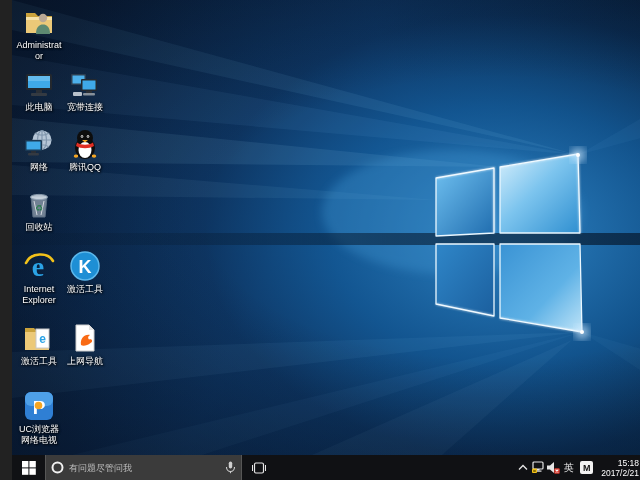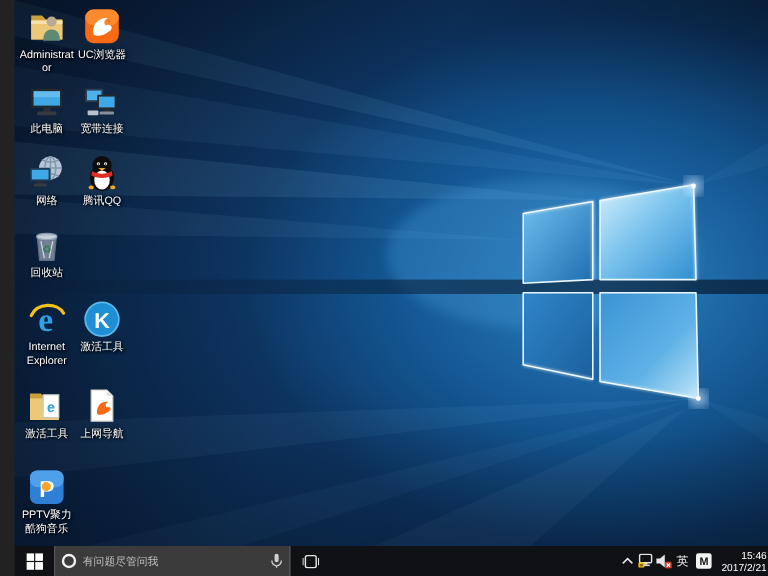--- a/index.html
+++ b/index.html
@@ -199,34 +199,23 @@
 
   <div class="cell" style="left:4px;top:389px">
     <div class="ic">
       <svg width="32" height="32" viewBox="0 0 32 32">
         <rect x="2" y="2" width="28" height="28" rx="6" fill="#2f7fd4"></rect>
         <rect x="2" y="2" width="28" height="14" rx="6" fill="#4ea0e8"></rect>
         <text x="16" y="24" font-size="19" font-weight="bold" text-anchor="middle" fill="#ffffff">P</text>
         <circle cx="15.5" cy="15.5" r="3.8" fill="#f5a623"></circle>
       </svg>
     </div>
-    <div class="lbl">PPTV聚力 酷狗音乐</div>
-  </div>
-
-  <div class="cell" style="left:50px;top:5px">
-    <div class="ic">
-      <svg width="32" height="32" viewBox="0 0 32 32">
-        <rect x="2" y="2" width="28" height="28" rx="7" fill="#f96a14"></rect>
-        <rect x="2" y="2" width="28" height="13" rx="7" fill="#fb8a2e"></rect>
-        <path d="M9,23 C7,15 13,8 21,9 C18,10.5 17,13 19,15 C24,13 26,18 22,20 C18,23.5 12,25 9,23 Z" fill="#ffffff"></path>
-        <circle cx="21.5" cy="11.5" r="1.2" fill="#f96a14"></circle>
-      </svg>
-    </div>
-    <div class="lbl">UC浏览器</div>
-  </div>
+    <div class="lbl">UC浏览器 网络电视</div>
+  </div>
+
 
   <div class="cell" style="left:50px;top:127px">
     <div class="ic">
       <svg width="32" height="32" viewBox="0 0 32 32">
         <ellipse cx="16" cy="10" rx="8" ry="8" fill="#0d0d0d"></ellipse>
         <ellipse cx="16" cy="20" rx="10" ry="11" fill="#0d0d0d"></ellipse>
         <ellipse cx="16" cy="22" rx="6.5" ry="8" fill="#ffffff"></ellipse>
         <circle cx="13" cy="8.5" r="1.3" fill="#fff"></circle>
           <circle cx="19" cy="8.5" r="1.3" fill="#fff"></circle>
         <circle cx="13" cy="8.7" r=".6" fill="#000"></circle>
@@ -327,20 +316,20 @@
       <span class="ti">
         <svg width="14" height="13" viewBox="0 0 14 13">
           <polygon points="1,4.5 4,4.5 8,1 8,12 4,8.5 1,8.5" fill="#e6e6e6"></polygon>
           <rect x="8.2" y="7.2" width="5.5" height="5.5" rx="1" fill="#d83b2f"></rect>
           <path d="M9.6,8.6 l2.7,2.7 M12.3,8.6 l-2.7,2.7" stroke="#fff" stroke-width="1.1"></path>
         </svg>
       </span>
       <span class="lang">英</span>
       <span class="ime">M</span>
       <div class="clock">
-        <div>15:46</div>
+        <div>15:18</div>
         <div>2017/2/21</div>
       </div>
       <div class="showdesk"></div>
     </div>
   </div>
 
 </div>
 
 </body></html>

